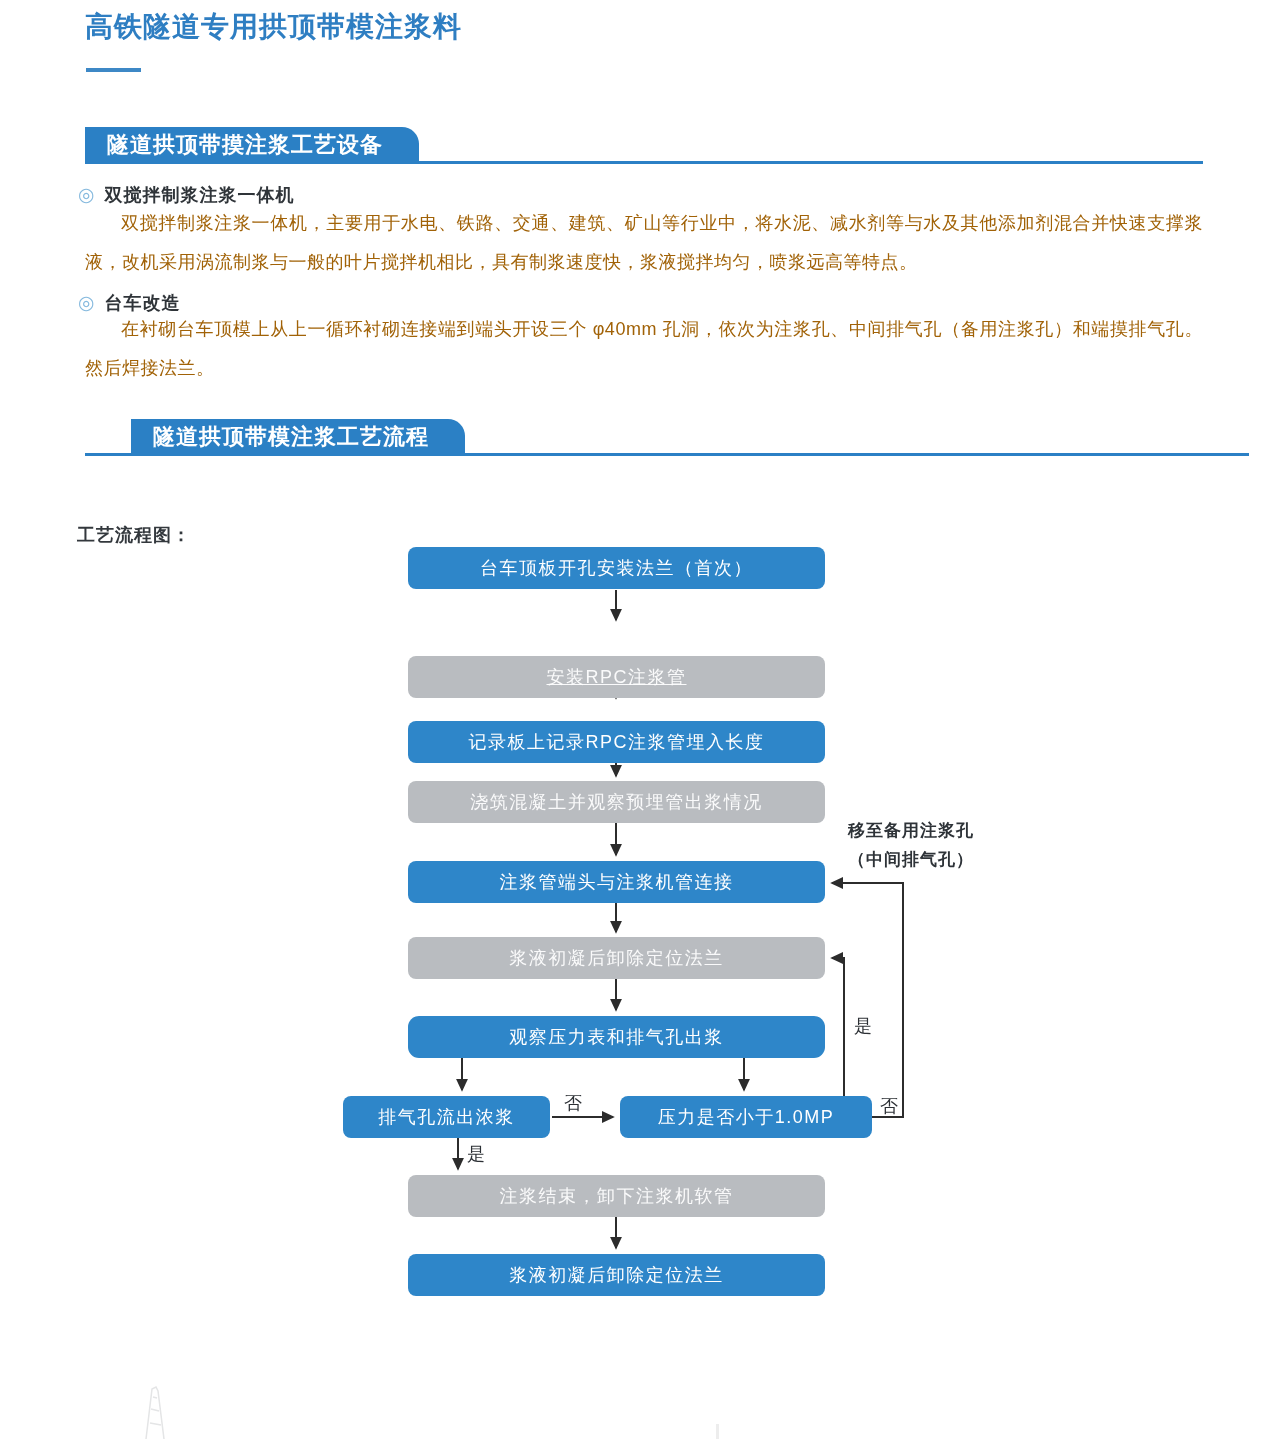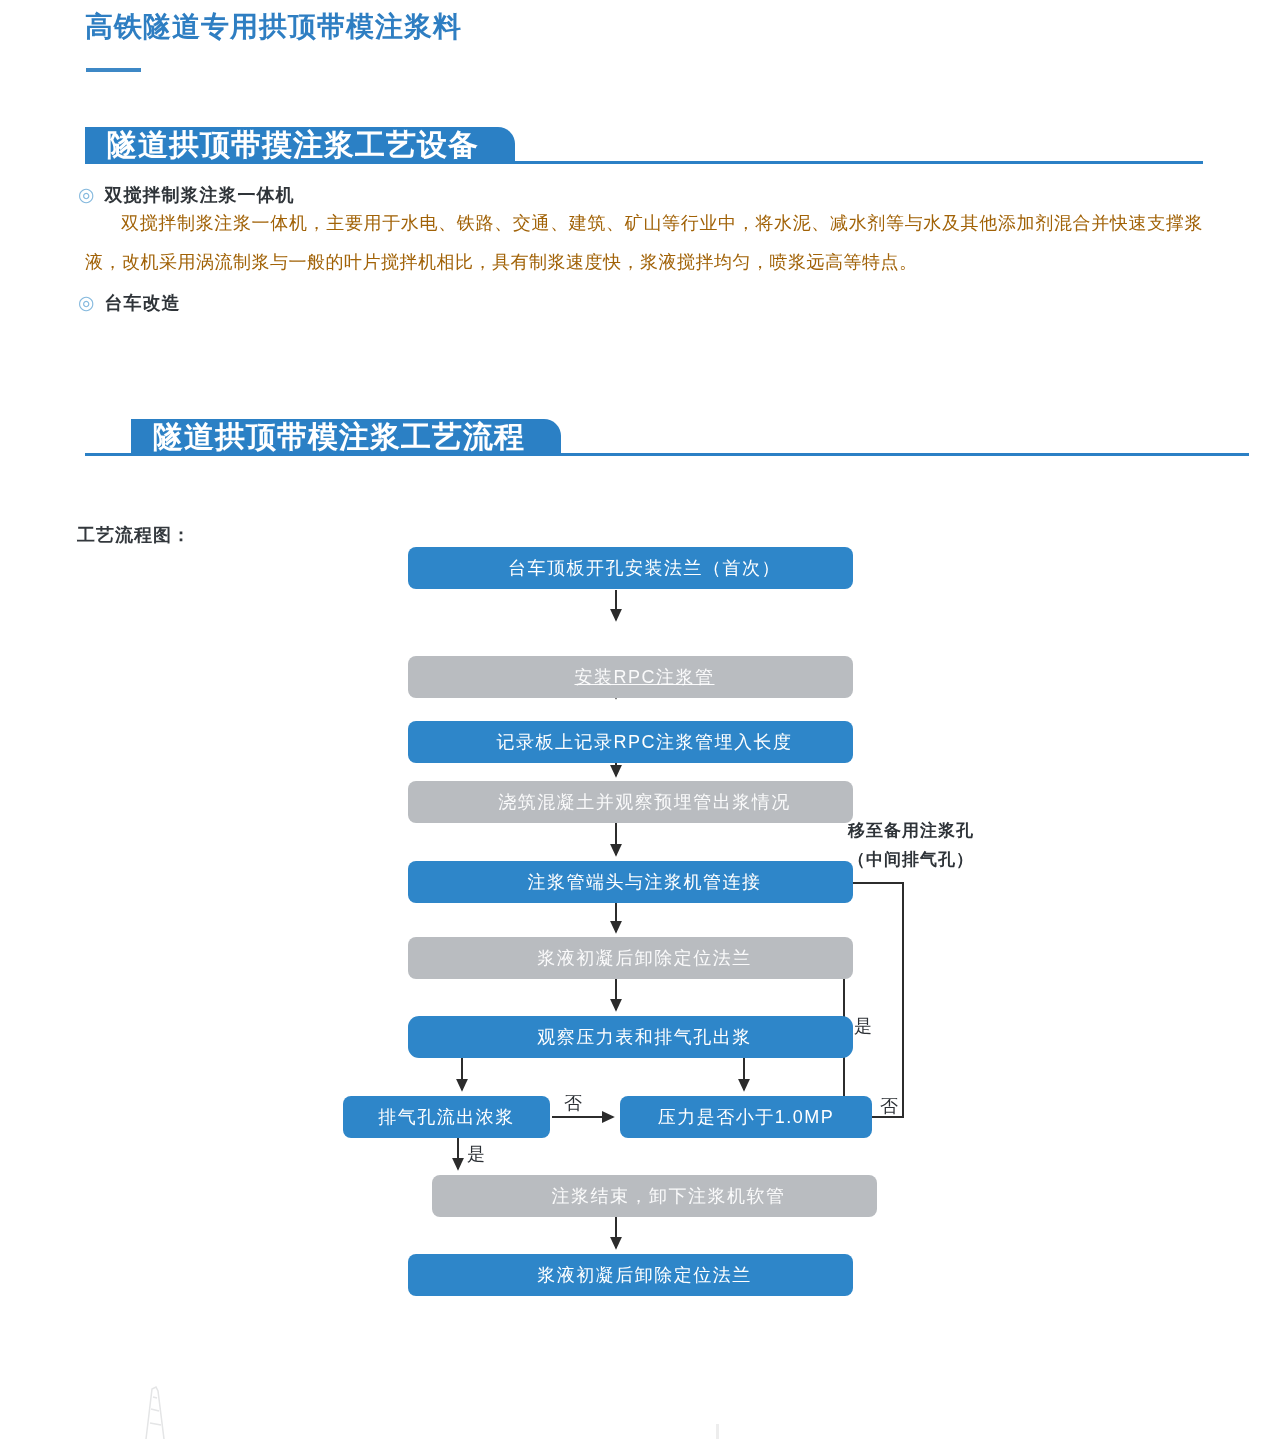--- a/index.html
+++ b/index.html
@@ -18,21 +18,21 @@
     position:absolute;left:86px;top:68px;width:55px;height:4px;background:#3d88c6;
   }
 
   .section-header{
     position:absolute;left:85px;width:1118px;border-bottom:3px solid #2b80c5;
   }
   .sh1{top:127px;}
   .sh2{top:419px;padding-left:46px;}
   .banner{
     display:inline-block;height:34px;line-height:35px;
-    background:#2b80c5;color:#ffffff;font-size:30px;font-weight:bold;
+    background:#2b80c5;color:#ffffff;font-size:22px;font-weight:bold;
     padding:0 36px 0 22px;border-radius:0 17px 0 0;letter-spacing:1px;
     box-sizing:border-box;
   }
 
   .bullet-row{
     position:absolute;left:78px;display:flex;align-items:center;gap:10px;
   }
   .br1{top:183px;}
   .br2{top:291px;}
   .bullet-icon{
@@ -55,26 +55,26 @@
     font-size:18px;font-weight:bold;color:#33383d;letter-spacing:1px;margin-top:48px;
   }
 
   .flow-box{
     position:absolute;height:42px;border-radius:8px;
     display:flex;align-items:center;justify-content:center;
     font-size:18px;letter-spacing:1.5px;
   }
   .flow-blue{background:#2e86c9;color:#ffffff;}
   .flow-gray{background:#b9bcc0;color:rgba(255,255,255,0.93);}
-  .main-col{left:408px;width:417px;padding-left:28px;}
+  .main-col{left:408px;width:417px;}
   .fb1{top:547px;} .fb2{top:656px;text-decoration:underline;} .fb3{top:721px;} .fb4{top:781px;}
   .fb5{top:861px;} .fb6{top:937px;} .fb7{top:1016px;border-radius:11px;}
   .fb8{left:343px;top:1096px;width:207px;}
   .fb9{left:620px;top:1096px;width:252px;}
-  .fb10{top:1175px;margin-left:24px;} .fb11{top:1254px;}
+  .fb10{top:1175px;} .fb11{top:1254px;}
 
   .arrows{position:absolute;left:0;top:0;pointer-events:none;}
 
   .edge-label{
     position:absolute;font-size:18px;font-weight:500;color:#2c3035;
   }
   .el-no1{left:564px;top:1091px;}
   .el-yes1{left:467px;top:1142px;}
   .el-yes2{left:854px;top:1014px;}
   .el-no2{left:880px;top:1094px;}
@@ -103,20 +103,21 @@
   <div class="bullet-row br1">
     <span class="bullet-icon">◎</span>
     <span class="bullet-heading">双搅拌制浆注浆一体机</span>
   </div>
   <p class="para p1">双搅拌制浆注浆一体机，主要用于水电、铁路、交通、建筑、矿山等行业中，将水泥、减水剂等与水及其他添加剂混合并快速支撑浆液，改机采用涡流制浆与一般的叶片搅拌机相比，具有制浆速度快，浆液搅拌均匀，喷浆远高等特点。</p>
 
   <div class="bullet-row br2">
     <span class="bullet-icon">◎</span>
     <span class="bullet-heading">台车改造</span>
   </div>
+  <p class="para p2">在衬砌台车顶模上从上一循环衬砌连接端到端头开设三个 φ40mm 孔洞，依次为注浆孔、中间排气孔（备用注浆孔）和端摸排气孔。然后焊接法兰。</p>
 
   <div class="section-header sh2">
     <div class="banner">隧道拱顶带模注浆工艺流程</div>
   </div>
 
   <div class="flow-label">工艺流程图：</div>
 
   <svg class="arrows" width="1280" height="1439" viewBox="0 0 1280 1439">
     <defs>
       <marker id="ah" markerWidth="7" markerHeight="7" refX="5.6" refY="3" orient="auto">

